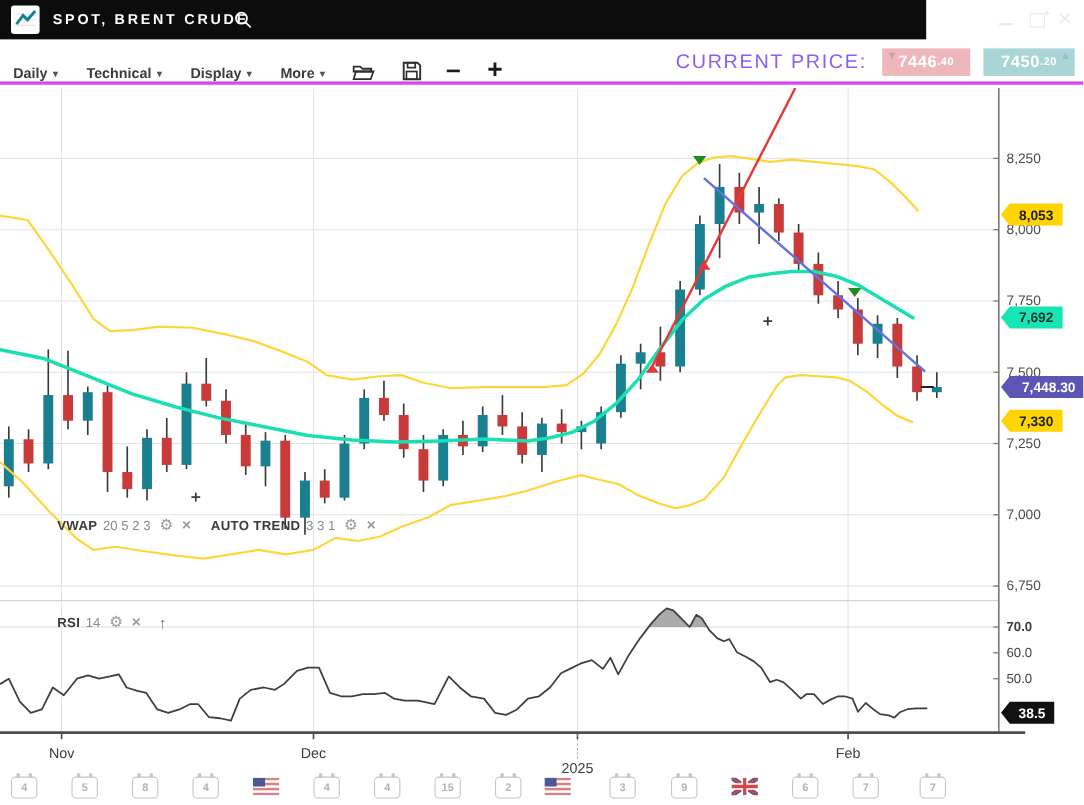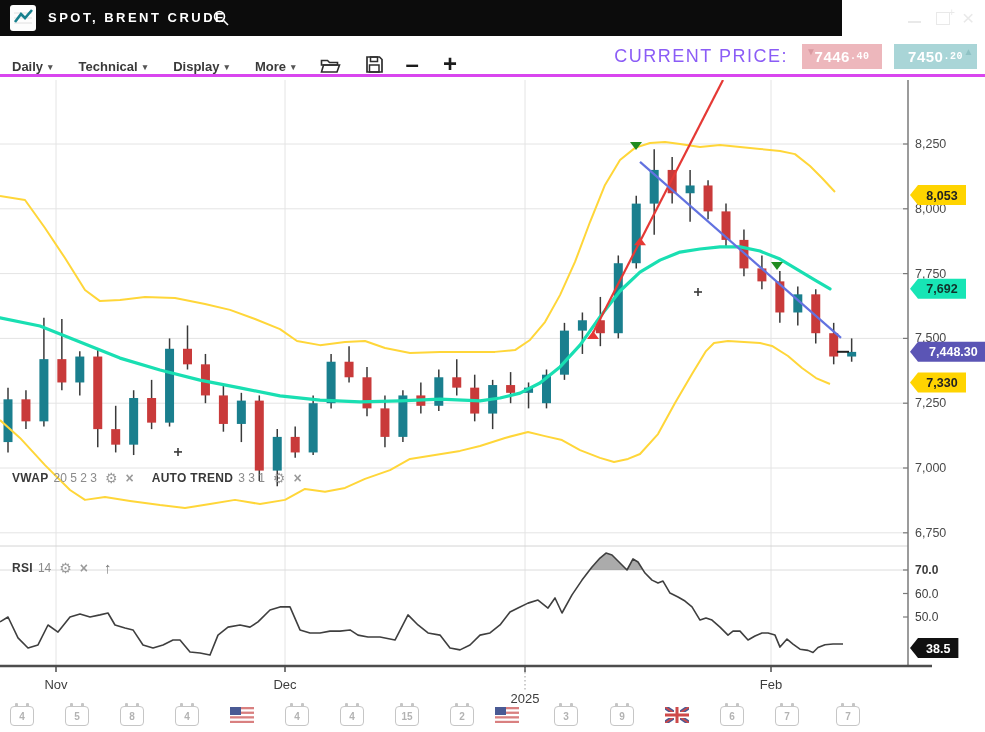--- a/index.html
+++ b/index.html
@@ -23,27 +23,27 @@
   .menu{display:flex;align-items:center;color:#3a3a3a;font-size:13px;font-weight:bold;margin-left:26px;cursor:pointer;}
   .menu:first-child{margin-left:12px;}
   .caret{font-size:9px;color:#555;margin-left:5px;}
   .tool-ic{margin-left:24px;cursor:pointer;display:flex;align-items:center;}
   .zoom-out{font-size:24px;font-weight:bold;color:#1c1c1c;margin-left:22px;line-height:20px;cursor:pointer;}
   .zoom-in{font-size:24px;font-weight:bold;color:#1c1c1c;margin-left:24px;line-height:20px;cursor:pointer;}
   .cp-wrap{position:absolute;right:8px;top:0;height:41px;display:flex;align-items:center;}
   .cp-label{color:#8b5cf6;font-size:18px;font-weight:normal;letter-spacing:1.5px;margin-right:14px;}
   .price-badge{width:80px;height:25px;display:flex;align-items:center;justify-content:center;
                color:#ffffff;font-size:15px;font-weight:bold;position:relative;letter-spacing:.5px;}
-  .price-badge .dec{font-size:10px;font-weight:bold;font-family:Liberation Mono, monospace;}
+  .price-badge .dec{font-size:10px;font-weight:bold;}
   .badge-bid{background:#edb7bc;margin-right:12px;}
   .badge-ask{background:#a9d5d7;width:83px;}
   .tick-arrow{position:absolute;font-size:10px;top:2px;}
   .arr-down{left:4px;color:#d99aa1;} .arr-up{right:3px;color:#8fc2c4;}
   
-  .ind-row{position:absolute;display:flex;align-items:center;z-index:4;font-size:12px;color:#3a3a3a;}
+  .ind-row{position:absolute;display:flex;z-index:4;font-size:12px;color:#3a3a3a;margin-left:40px;}
   .ind-name{font-weight:bold;letter-spacing:.3px;}
   .ind-params{color:#8a8a8a;margin-left:5px;}
   .ind-gear{color:#9a9a9a;font-size:14px;margin-left:8px;cursor:pointer;line-height:12px;}
   .ind-x{color:#9a9a9a;font-size:14px;font-weight:bold;margin-left:8px;cursor:pointer;line-height:12px;}
   .ind-up{color:#7a7a7a;font-size:15px;margin-left:16px;cursor:pointer;}
   
   .cal-row{position:absolute;left:0;top:704px;width:985px;height:28px;z-index:4;}
   .cal-item{position:absolute;top:2px;width:24px;height:20px;box-sizing:border-box;
             border:1.6px solid #c6c6c6;border-radius:4px;background:#fff;
             display:flex;align-items:center;justify-content:center;

